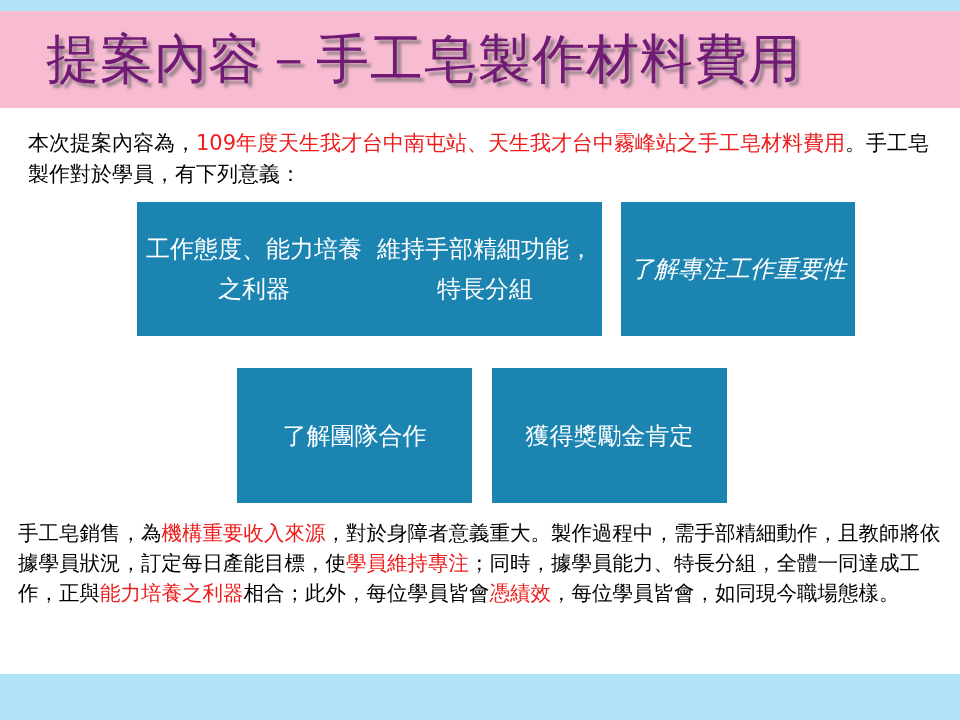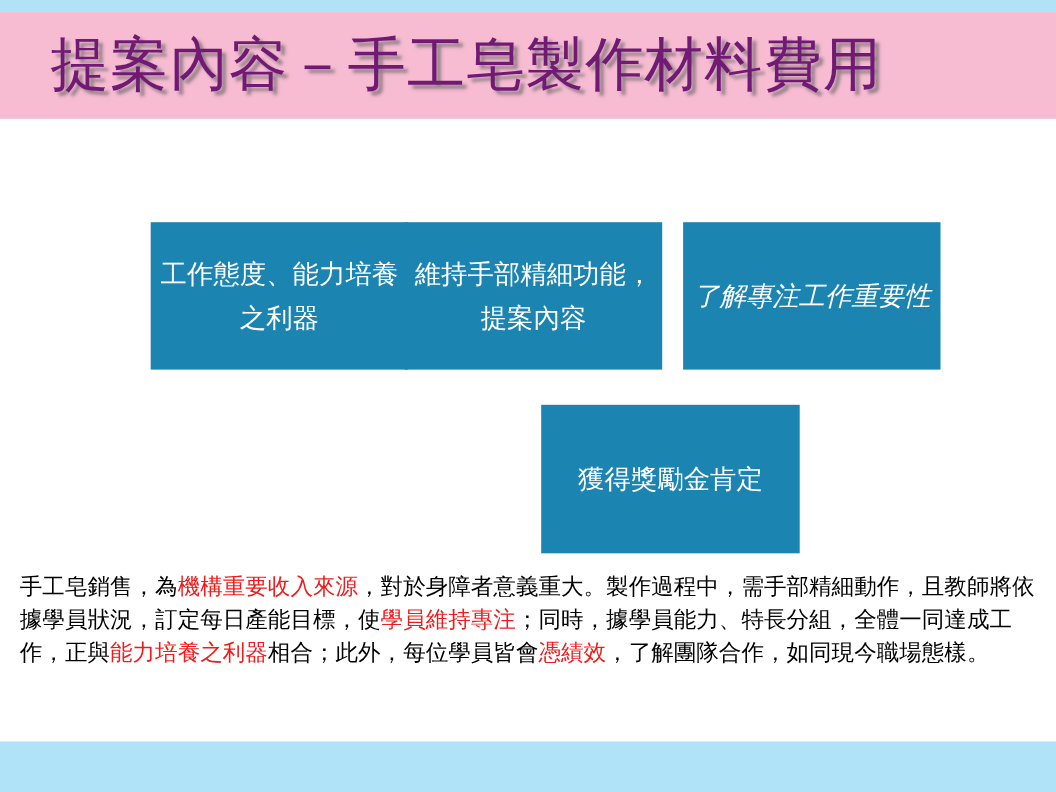--- a/index.html
+++ b/index.html
@@ -114,37 +114,43 @@
 <body>
 
 <div class="slide">
 
   <div class="strip-top"></div>
 
   <div class="title-banner">
     <div class="title-text">提案內容－手工皂製作材料費用</div>
   </div>
 
+  <div class="para para-top">
+    <span>本次提案內容為，</span><span class="red">109年度天生我才台中南屯站、天生我才台中霧峰站之手工皂材料費用</span><span>。手工皂製作對於學員，有下列意義：</span>
+  </div>
 
   <div class="box box-1">
     <span class="box-inner">工作態度、能力培養之利器</span>
   </div>
 
   <div class="box box-2">
-    <span class="box-inner">維持手部精細功能，提案內容</span>
+    <span class="box-inner">維持手部精細功能，特長分組</span>
   </div>
 
   <div class="box box-3">
     <span class="box-inner">了解專注工作重要性</span>
   </div>
 
+  <div class="box box-4">
+    <span class="box-inner">了解團隊合作</span>
+  </div>
 
   <div class="box box-5">
     <span class="box-inner">獲得獎勵金肯定</span>
   </div>
 
   <div class="para para-bottom">
-    <span>手工皂銷售，為</span><span class="red">機構重要收入來源</span><span>，對於身障者意義重大。製作過程中，需手部精細動作，且教師將依據學員狀況，訂定每日產能目標，使</span><span class="red">學員維持專注</span><span>；同時，據學員能力、特長分組，全體一同達成工作，正與</span><span class="red">能力培養之利器</span><span>相合；此外，每位學員皆會</span><span class="red">憑績效</span><span>，了解團隊合作，如同現今職場態樣。</span>
+    <span>手工皂銷售，為</span><span class="red">機構重要收入來源</span><span>，對於身障者意義重大。製作過程中，需手部精細動作，且教師將依據學員狀況，訂定每日產能目標，使</span><span class="red">學員維持專注</span><span>；同時，據學員能力、特長分組，全體一同達成工作，正與</span><span class="red">能力培養之利器</span><span>相合；此外，每位學員皆會</span><span class="red">憑績效</span><span>，每位學員皆會，如同現今職場態樣。</span>
   </div>
 
   <div class="strip-bottom"></div>
 
 </div>
 
 </body></html>

